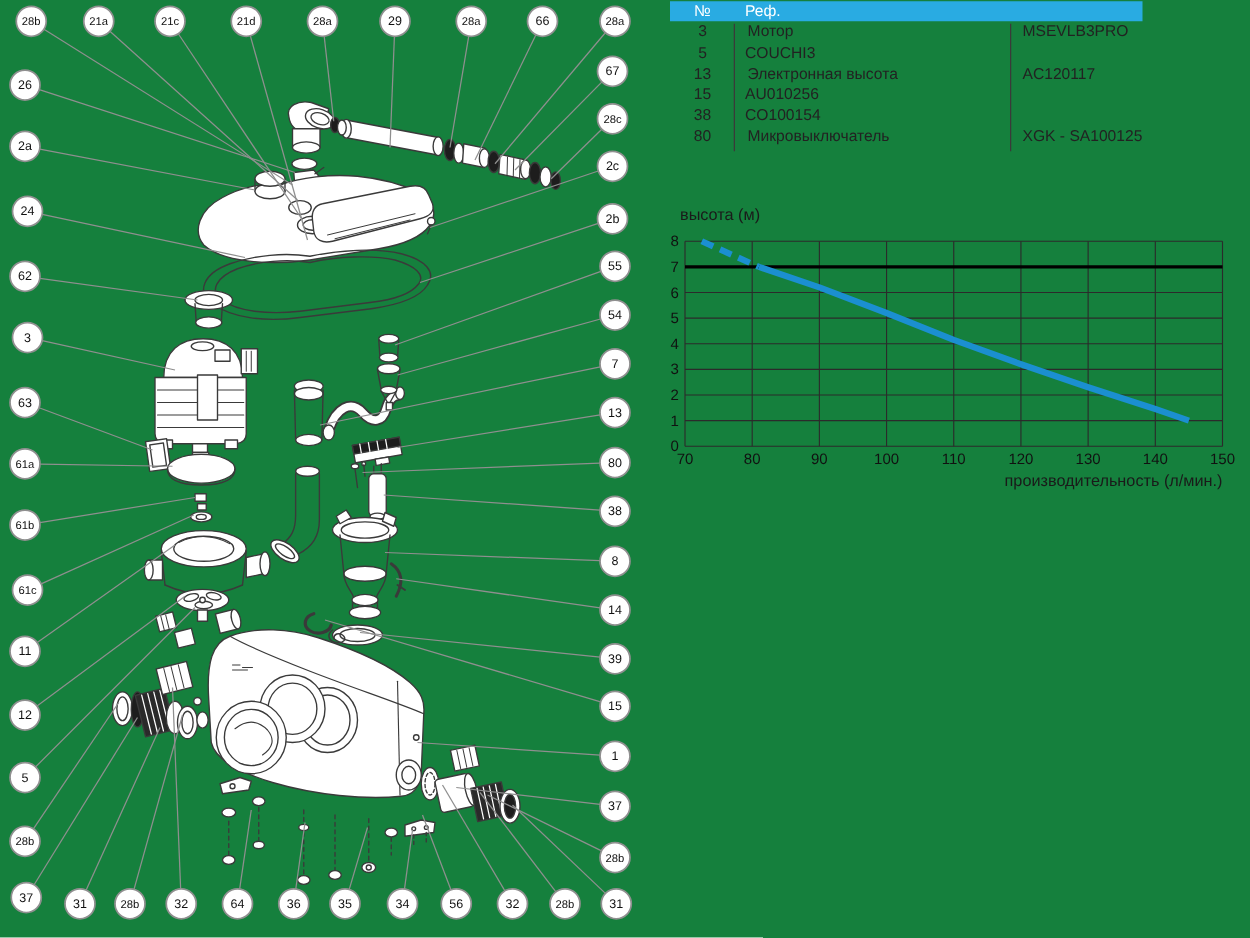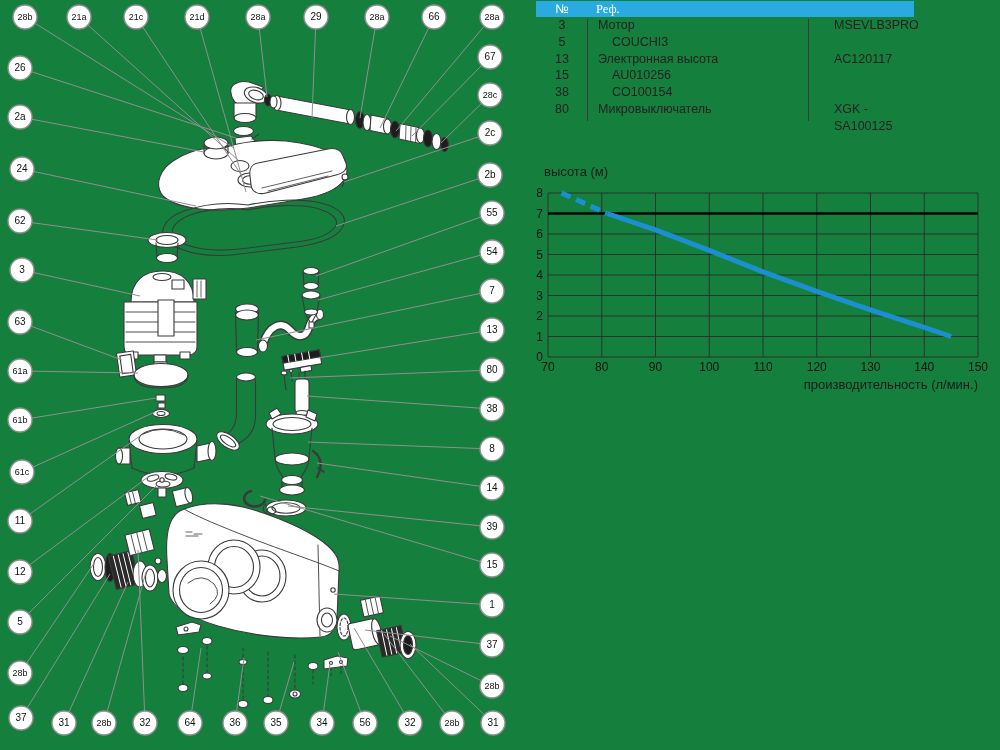--- a/index.html
+++ b/index.html
@@ -4,26 +4,26 @@
 <style>
   html,body{margin:0;padding:0;background:#fff;}
   #page{position:relative;width:1000px;height:750px;background:#15803d;overflow:hidden;
         font-family:"Liberation Sans",sans-serif;}
   svg text{font-family:"Liberation Sans",sans-serif;}
   
   #parts-table{position:absolute;left:536px;top:1px;width:378px;color:#222;}
   .pt-header{display:grid;grid-template-columns:52px 222px 1fr;height:16px;line-height:16px;
              color:#fff;font-size:12.5px;}
   .pt-header .c-num{text-align:center;}
-  .pt-header .c-ref{padding-left:8px;font-family:Liberation Serif, serif;}
+  .pt-header .c-ref{padding-left:8px;}
   .pt-row{display:grid;grid-template-columns:52px 222px 1fr;height:16.8px;line-height:16.8px;
           font-size:12.5px;}
   .pt-row .c-num{text-align:center;}
   .pt-row .c-name{padding-left:10px;}
-  .pt-row .c-ref{padding-left:24px;}
+  .pt-row .c-ref{padding-left:8px;}
   .vline{position:absolute;top:18px;width:1px;height:102px;background:#3a3a3a;}
   .v1{left:51px;} .v2{left:272px;}
   #diagram-svg{position:absolute;left:0;top:0;}
   #chart-svg{position:absolute;left:535px;top:160px;}
 </style>
 </head>
 <body>
 
 <div id="page">
 

